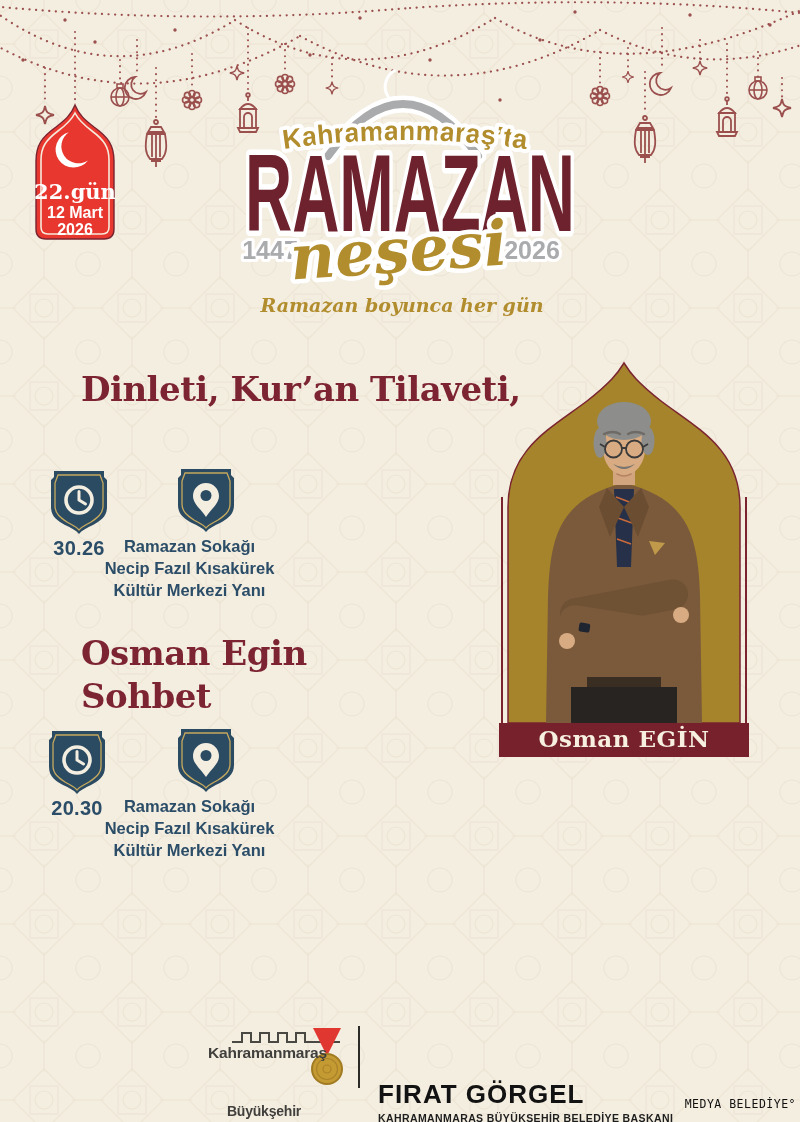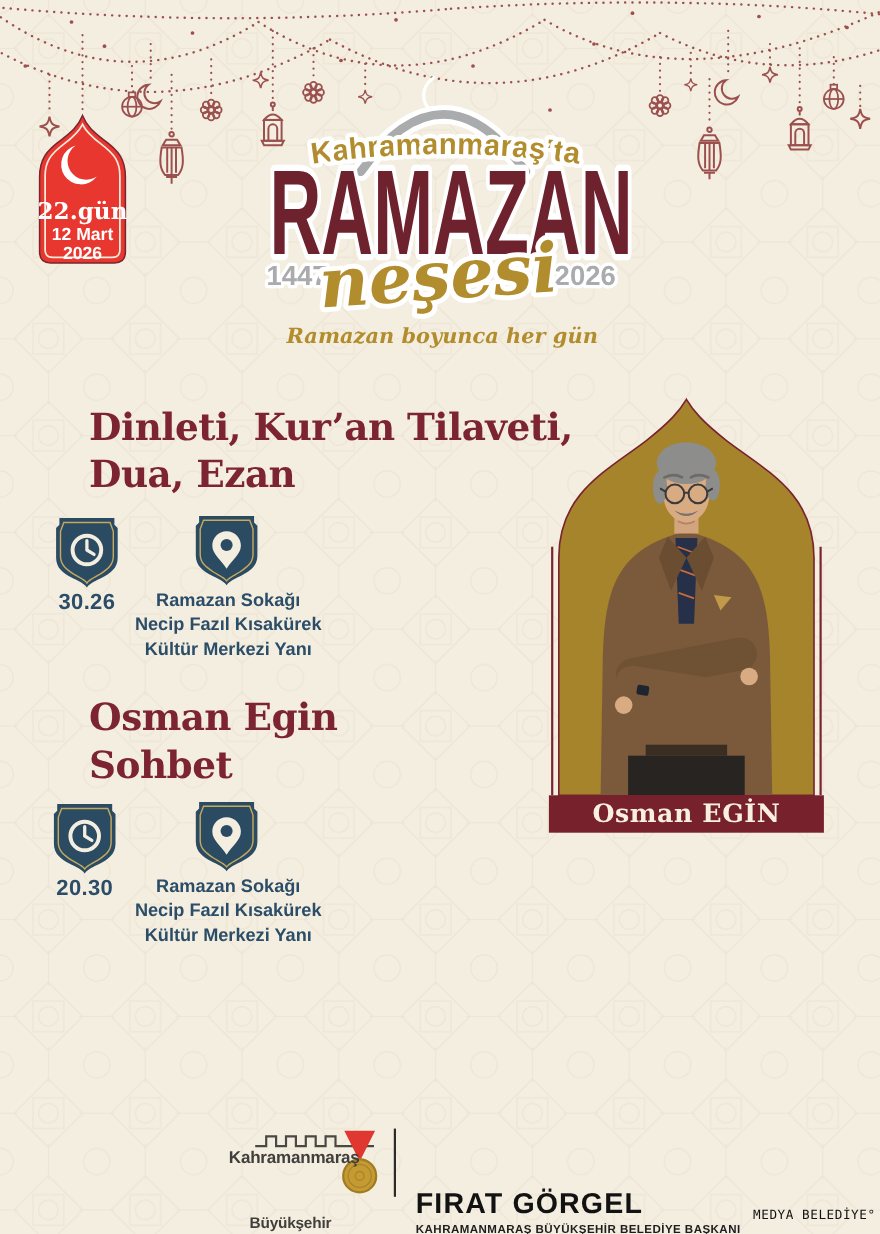--- a/index.html
+++ b/index.html
@@ -18,21 +18,21 @@
     font-weight:bold;color:#7d2433;font-size:34px;line-height:1.26;
     letter-spacing:-0.5px;white-space:nowrap;margin-left:36px;
   }
   
   .event-time{
     position:absolute;width:82px;text-align:center;
     color:#2b4d68;font-weight:bold;font-size:20px;letter-spacing:0.3px;
   }
   
   .event-address{
-    position:absolute;left:105px;width:205px;text-align:center;
+    position:absolute;left:87px;width:205px;text-align:center;
     color:#2b4d68;font-weight:bold;font-size:16.5px;line-height:1.33;
   }
   
   .muni-text{
     position:absolute;left:208px;top:1044px;width:112px;text-align:center;
     color:#403f3c;font-weight:bold;
   }
   .muni-line1{font-size:15.5px;line-height:1.1;letter-spacing:-0.2px;}
   .muni-line2{font-size:14px;line-height:1.2;letter-spacing:-0.2px;margin-top:42px;}
   .footer-divider{position:absolute;left:358px;top:1026px;width:2px;height:62px;background:#2c2b28;}
@@ -202,21 +202,20 @@
     <text x="60" y="201" text-anchor="middle" font-family="Liberation Sans, sans-serif" font-weight="bold" font-size="25" fill="#a9abad" stroke="#ffffff" stroke-width="6" paint-order="stroke" stroke-linejoin="round">1447</text>
     <text x="322" y="201" text-anchor="middle" font-family="Liberation Sans, sans-serif" font-weight="bold" font-size="25" fill="#a9abad" stroke="#ffffff" stroke-width="6" paint-order="stroke" stroke-linejoin="round">2026</text>
 
     <text x="190" y="214" text-anchor="middle" transform="rotate(-4 190 214)" font-family="DejaVu Serif, Liberation Serif, serif" font-style="italic" font-weight="bold" font-size="62" fill="#b28d2e" stroke="#ffffff" stroke-width="9" paint-order="stroke" stroke-linejoin="round">neşesi</text>
 
     <text x="192" y="254" text-anchor="middle" font-family="DejaVu Serif, Liberation Serif, serif" font-style="italic" font-weight="bold" font-size="19" fill="#b28d2e">Ramazan boyunca her gün</text>
   </svg>
 
   <div class="event-title" style="top:368px">
     <div>Dinleti, Kur’an Tilaveti,</div>
-    <div>Dua, Ezan</div>
   </div>
 
   <svg class="abs" style="left:50px;top:471px" width="58" height="64" viewBox="0 0 58 64">
     <path d="M4,0 L54,0 L54,6 L57,9 L57,36 C57,46 50,50 43,54 C37,57 32,59 29,63 C26,59 21,57 15,54 C8,50 1,46 1,36 L1,9 L4,6 Z" fill="#2b4b63"></path>
     <path d="M8,4 L50,4 L53,12 L53,35 C53,43 47,47 41,51 C36,54 31,56 29,59 C27,56 22,54 17,51 C11,47 5,43 5,35 L5,12 Z" fill="none" stroke="#c6a95e" stroke-width="1.3"></path>
     <g>
       <circle cx="29" cy="29" r="13" fill="none" stroke="#f4eee1" stroke-width="3.6"></circle>
       <path d="M29,29 V20.5 M29,29 L35.5,33" fill="none" stroke="#f4eee1" stroke-width="3" stroke-linecap="round"></path>
     </g>
   </svg>

